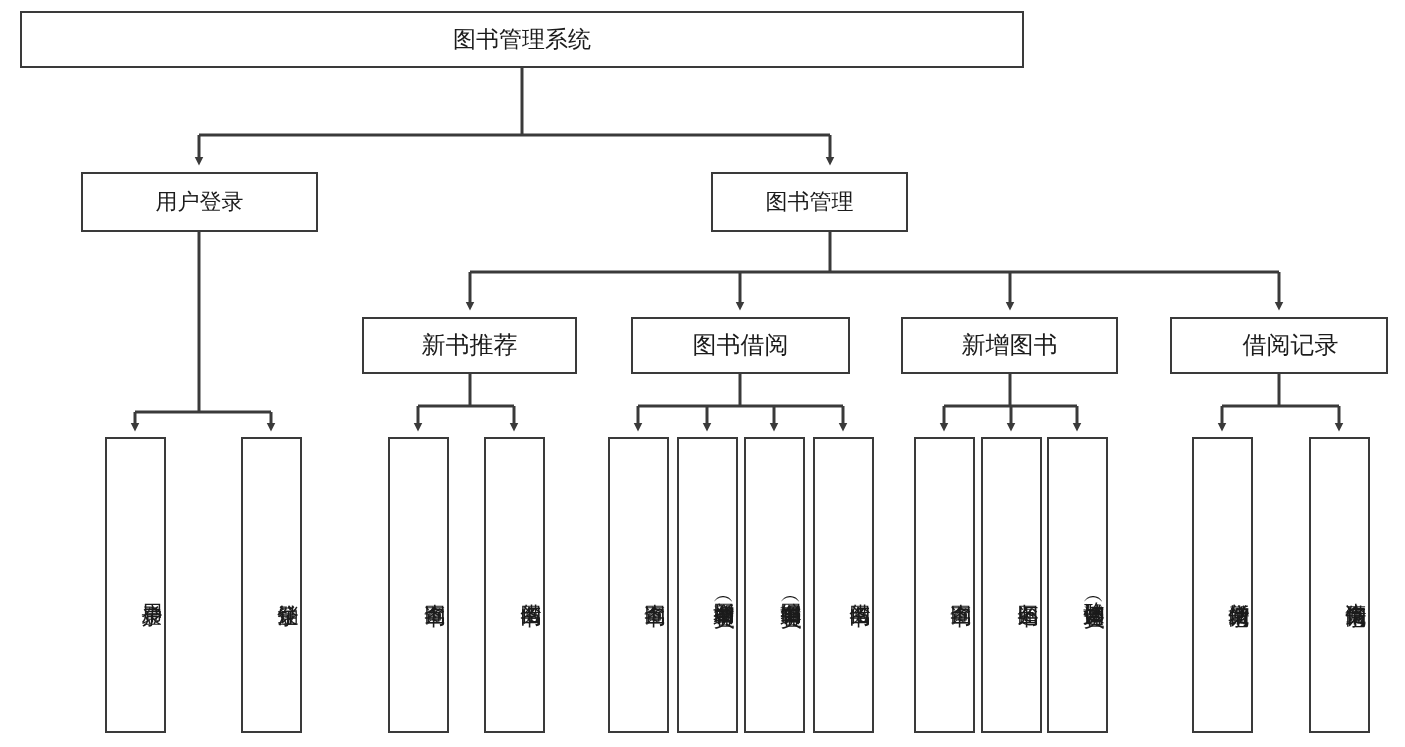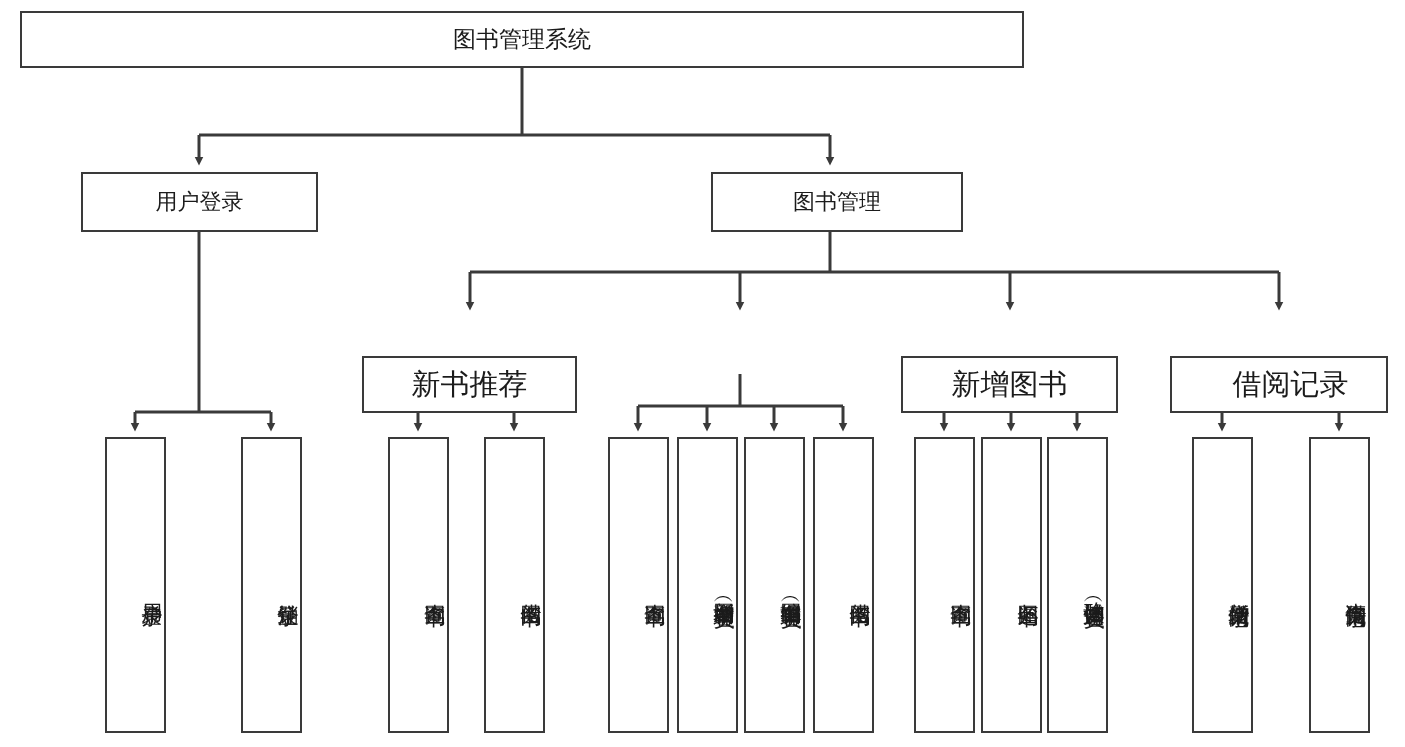--- a/index.html
+++ b/index.html
@@ -31,21 +31,21 @@
     border: 2px solid #3a3a3a;
     background: #ffffff;
     display: flex;
     align-items: center;
     justify-content: center;
     color: #1b1b1b;
     line-height: 1.12;
   }
   .node.level0 { font-size: 23px; }
   .node.level1 { font-size: 22px; }
-  .node.level2 { font-size: 29px; margin-top: 39px; }
+  .node.level2 { font-size: 24px; }
   .node.leaf {
     font-size: 21px;
     writing-mode: vertical-rl;
     text-orientation: upright;
     align-items: flex-start;
     justify-content: center;
     padding-top: 8px;
     letter-spacing: 1px;
   }
   .node .lbl {
@@ -122,26 +122,29 @@
     </g>
   </svg>
 
   <div class="node level0" style="left:20px; top:11px; width:1004px; height:57px;">
     <span class="lbl">图书管理系统</span>
   </div>
 
   <div class="node level1" style="left:81px; top:172px; width:237px; height:60px;">
     <span class="lbl">用户登录</span>
   </div>
-  <div class="node level1" style="left:711px; top:172px; width:252px; height:60px;">
+  <div class="node level1" style="left:711px; top:172px; width:197px; height:60px;">
     <span class="lbl">图书管理</span>
   </div>
 
   <div class="node level2" style="left:362px; top:317px; width:215px; height:57px;">
     <span class="lbl">新书推荐</span>
+  </div>
+  <div class="node level2" style="left:631px; top:317px; width:219px; height:57px;">
+    <span class="lbl">图书借阅</span>
   </div>
   <div class="node level2" style="left:901px; top:317px; width:217px; height:57px;">
     <span class="lbl">新增图书</span>
   </div>
   <div class="node level2" style="left:1170px; top:317px; width:218px; height:57px;padding-left:23px;">
     <span class="lbl">借阅记录</span>
   </div>
 
   <div class="node leaf" style="left:105px; top:437px; width:61px; height:296px;">
     <span class="lbl">用户登录</span>

